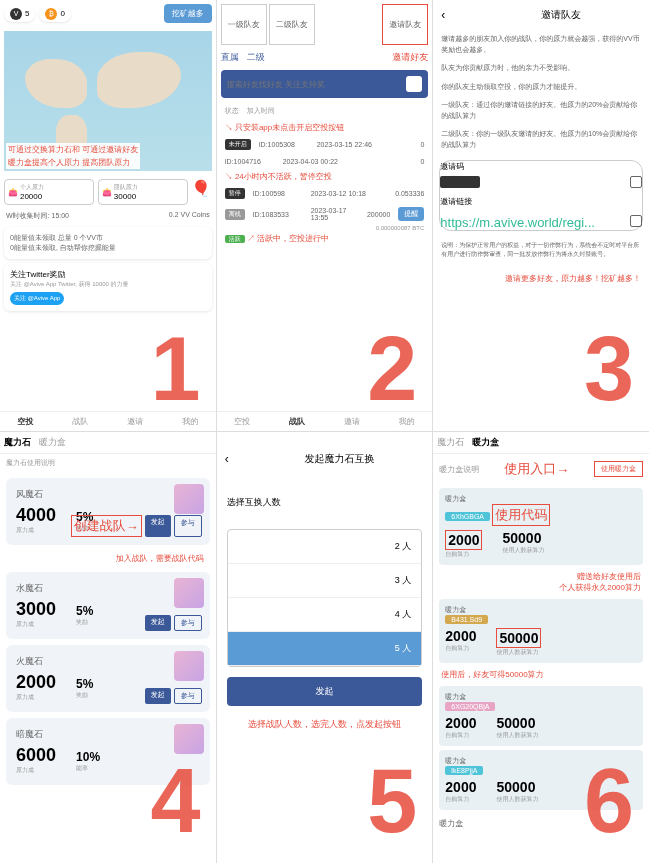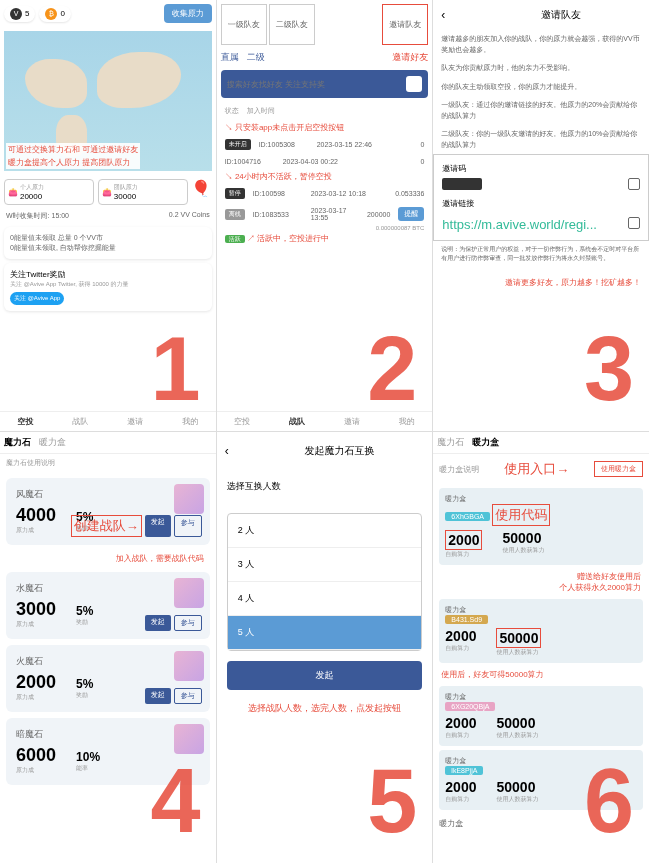--- a/index.html
+++ b/index.html
@@ -35,38 +35,38 @@
 .p2-row .date{flex:1}
 .status-chip{padding:1px 4px;border-radius:2px;font-size:6px;color:#fff}
 .chip-dark{background:#333}
 .chip-gray{background:#999}
 .chip-green{background:#4caf50}
 .btn-sm-blue{background:#5b9bd5;color:#fff;padding:2px 6px;border-radius:3px;font-size:7px}
 .annotation{color:#e74c3c;font-size:8px;padding:2px 8px}
 .p3-header{text-align:center;padding:8px;font-size:10px;display:flex;align-items:center}
 .back{font-size:12px;margin-right:auto}
 .p3-text{padding:4px 8px;font-size:7px;color:#666;line-height:1.5}
-.p3-codebox{border:1px solid #ccc;padding:8px;border-radius:0}
+.p3-codebox{border:1px solid #ccc;margin:6px;border-radius:12px}
 .p3-code{background:#333;width:40px;height:12px;border-radius:2px;display:inline-block}
 .copy-icon{float:right;width:12px;height:12px;border:1px solid #666;border-radius:2px}
 .p3-link{color:#3b9;font-size:13px;margin-top:8px}
 .p4-tabs{display:flex;padding:4px;gap:8px;font-size:9px;border-bottom:1px solid #eee}
 .stone-card{background:#f0f4f8;margin:6px;padding:10px;border-radius:6px;position:relative}
 .stone-title{font-size:9px;color:#666;margin-bottom:4px}
 .stone-row{display:flex;align-items:baseline;gap:20px}
 .stone-big{font-size:18px;font-weight:bold}
 .stone-pct{font-size:12px;font-weight:bold}
 .stone-sub{font-size:6px;color:#999}
 .stone-btns{position:absolute;right:8px;bottom:8px;display:flex;gap:3px}
 .btn-tiny{padding:2px 6px;font-size:7px;border-radius:2px}
 .btn-tiny.blue{background:#3b5998;color:#fff}
 .btn-tiny.outline{border:1px solid #3b5998;color:#3b5998}
 .stone-img{position:absolute;right:6px;top:6px;width:30px;height:30px;background:linear-gradient(135deg,#e8b4d4,#c8a4e4);border-radius:4px}
 .p5-list{margin:10px;border:1px solid #ccc;border-radius:4px}
-.p5-item{padding:10px;text-align:left;border-bottom:1px solid #eee;font-size:9px}
+.p5-item{padding:10px;text-align:right;border-bottom:1px solid #eee;font-size:9px}
 .p5-item.selected{background:#5b9bd5;color:#fff}
 .p5-btn{margin:8px 10px;background:#3b5998;color:#fff;text-align:center;padding:8px;border-radius:4px;font-size:9px}
 .p5-note{color:#e74c3c;font-size:9px;text-align:center;padding:4px}
 .p6-entry{display:flex;justify-content:space-between;padding:6px;font-size:8px;align-items:center}
 .btn-outline-red{border:1px solid #e74c3c;color:#e74c3c;padding:2px 6px;font-size:7px}
 .gift-card{background:#e8f0f4;margin:4px 6px;padding:6px;border-radius:4px;position:relative}
 .gift-code{background:#4fc3d7;color:#fff;padding:1px 6px;font-size:7px;border-radius:2px;display:inline-block}
 .gift-code.gold{background:#d4a84f}
 .gift-code.pink{background:#e8a4c4}
 .gift-row{display:flex;gap:20px;margin-top:4px}
@@ -83,21 +83,21 @@
 <div class="panel">
   <div class="p1-top">
     <div class="coin-badge">
       <span class="coin-v">V</span>
       <span>5</span>
     </div>
     <div class="coin-badge">
       <span class="coin-b">₿</span>
       <span>0</span>
     </div>
-    <div class="btn-blue">收集原力</div>
+    <div class="btn-blue">挖矿越多</div>
   </div>
   <div class="map">
     <div class="continent" style="left:10%;top:20%;width:30%;height:35%;border-radius:40% 50% 30% 60%"></div>
     <div class="continent" style="left:45%;top:15%;width:40%;height:40%;border-radius:50% 40% 60% 30%"></div>
     <div class="continent" style="left:25%;top:60%;width:15%;height:30%;border-radius:40%"></div>
     <div style="position:absolute;bottom:2px;left:2px">
       <div class="red-label"><span>可通过交换算力石和</span> <span>可通过邀请好友</span></div>
       <div class="red-label"><span>暖力盒提高个人原力</span> <span>提高团队原力</span></div>
     </div>
   </div>
@@ -293,21 +293,21 @@
             <div class="stone-sub">能率</div>
           </div>
     </div>
   </div>
   <div class="bignum">4</div>
 </div>
 
 <div class="panel">
   <div class="p3-header">
     <span class="back">‹</span>
-    <span style="margin:4px auto">发起魔力石互换</span>
+    <span style="margin:12px auto">发起魔力石互换</span>
     <span style="width:12px"></span>
   </div>
   <div style="padding:10px;font-size:9px">选择互换人数</div>
   <div class="p5-list">
     <div class="p5-item">2 人</div>
     <div class="p5-item">3 人</div>
     <div class="p5-item">4 人</div>
     <div class="p5-item selected">5 人</div>
   </div>
   <div class="p5-btn">发起</div>

